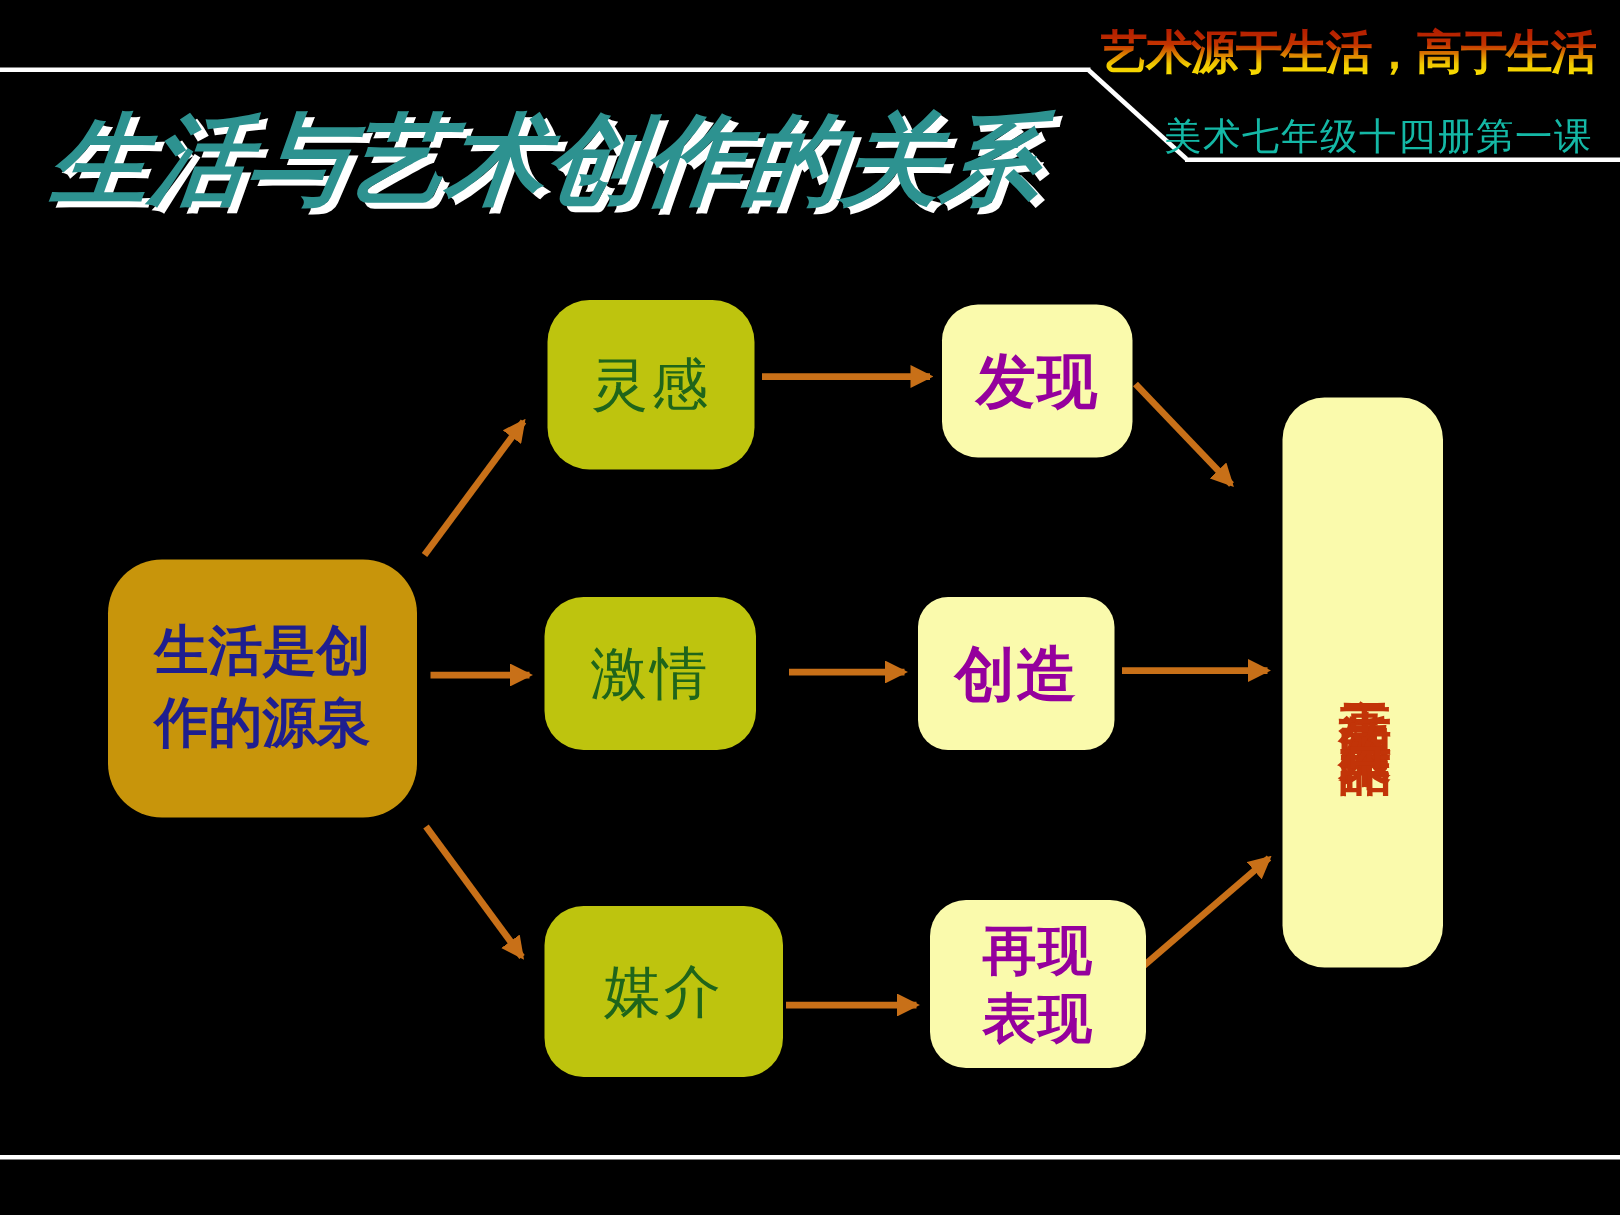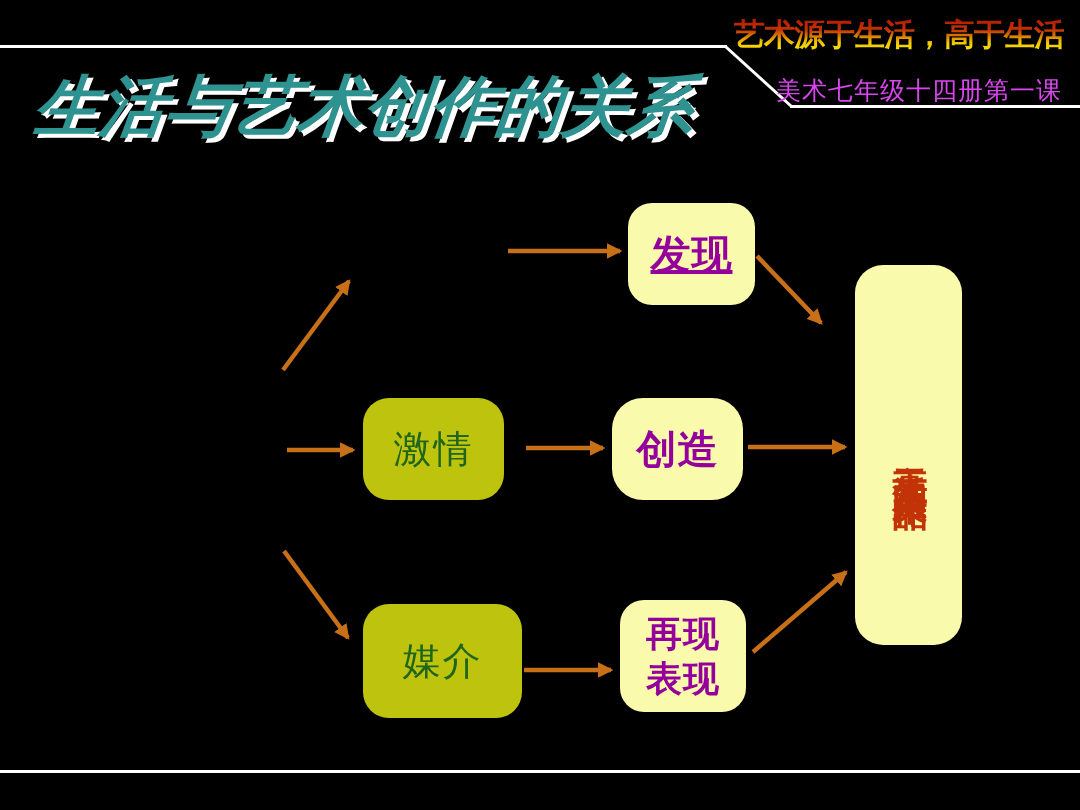--- a/index.html
+++ b/index.html
@@ -44,21 +44,21 @@
       background-clip: text;
       color: transparent;
     }
   }
   .course {
     position: absolute;
     top: 74px;
     right: 18px;
     z-index: 2;
     font-size: 25px;
-    color: #d946ef;
+    color: #14b8a6;
     letter-spacing: 1px;
     white-space: nowrap;
   }
 
   
   .slide-title {
     position: absolute;
     left: 34px;
     top: 62px;
     z-index: 2;
@@ -103,23 +103,23 @@
   .box-passion     { left: 363px; top: 398px; width: 141px; height: 102px; border-radius: 26px; }
   .box-medium      { left: 363px; top: 604px; width: 159px; height: 114px; border-radius: 26px; text-align: right; }
 
   .box-out {
     background: #fafaac;
     color: #95009d;
     font-weight: bold;
     font-size: 40px;
     letter-spacing: 1px;
   }
-  .box-discovery      { left: 628px; top: 203px; width: 127px; height: 102px; border-radius: 24px; text-decoration: underline; }
-  .box-creation       { left: 612px; top: 398px; width: 131px; height: 102px; border-radius: 31px; }
-  .box-representation { left: 620px; top: 600px; width: 126px; height: 112px; border-radius: 24px;
+  .box-discovery      { left: 628px; top: 203px; width: 127px; height: 102px; border-radius: 24px; }
+  .box-creation       { left: 612px; top: 398px; width: 131px; height: 102px; border-radius: 20px; }
+  .box-representation { left: 620px; top: 600px; width: 144px; height: 112px; border-radius: 24px;
                         font-size: 36px; line-height: 1.25; }
 
   .box-artwork {
     left: 855px; top: 265px;
     width: 107px; height: 380px;
     border-radius: 28px;
     background: #fafaac;
     font-family: "Liberation Serif", "DejaVu Serif", serif;
     font-weight: bold;
     font-size: 35px;
@@ -159,21 +159,30 @@
       <line x1="748" y1="447" x2="845" y2="447" marker-end="url(#ah)"></line>
       <line x1="753" y1="652" x2="846" y2="572" marker-end="url(#ah)"></line>
     </g>
   </svg>
 
   <div class="slogan">艺术源于生活，高于生活</div>
   <div class="course">美术七年级十四册第一课</div>
 
   <div class="slide-title">生活与艺术创作的关系</div>
 
-
+  <div class="box box-source">
+    <div>
+      <span>生活是创</span><br>
+      <span>作的源泉</span>
+    </div>
+  </div>
+
+  <div class="box box-mid box-inspiration">
+    <span>灵感</span>
+  </div>
   <div class="box box-mid box-passion">
     <span>激情</span>
   </div>
   <div class="box box-mid box-medium">
     <span>媒介</span>
   </div>
 
   <div class="box box-out box-discovery">
     <span>发现</span>
   </div>

